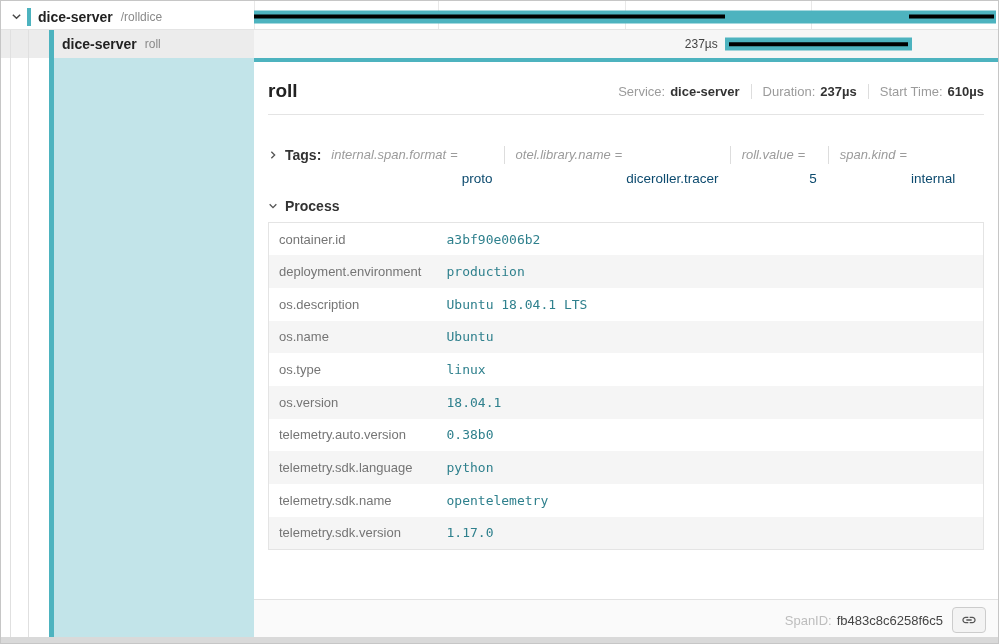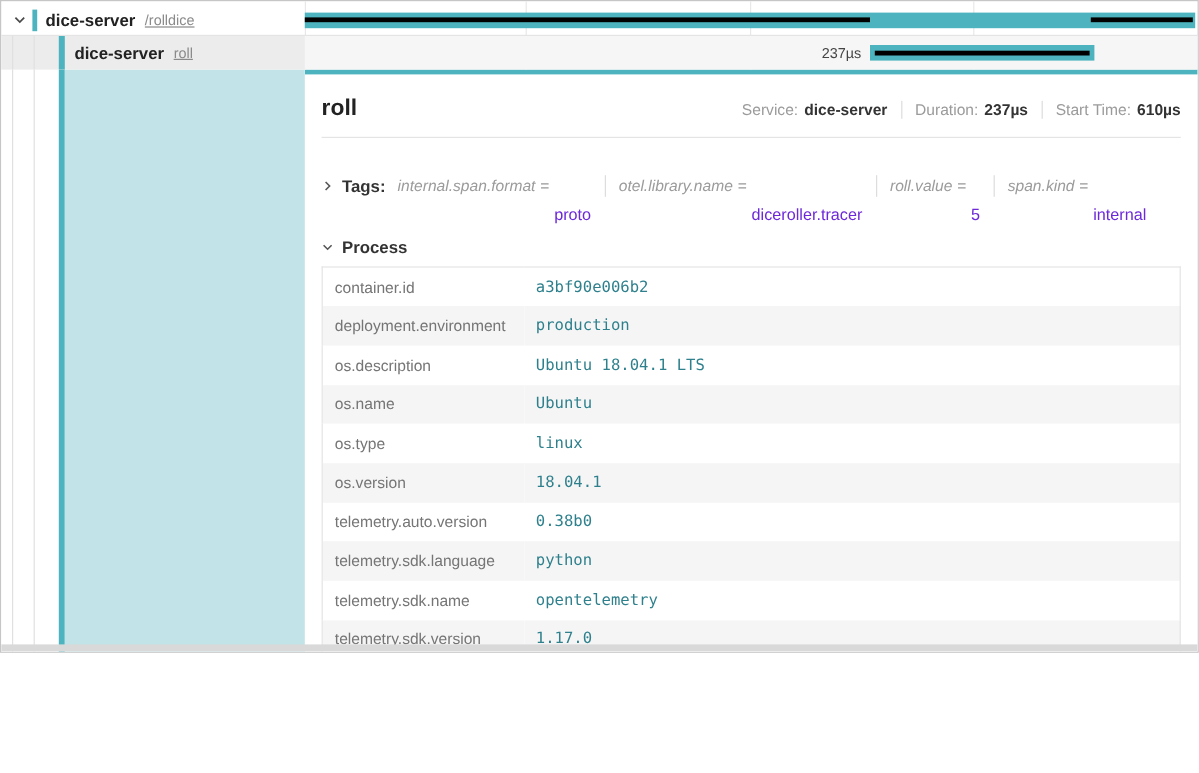--- a/index.html
+++ b/index.html
@@ -1,33 +1,33 @@
 <!DOCTYPE html>
 <html><head>
 <meta charset="utf-8">
 <style>
   * { box-sizing: border-box; margin: 0; padding: 0; }
   body { font-family: "Liberation Sans", "DejaVu Sans", sans-serif; background: #fff; }
-  .screen { position: relative; width: 999px; height: 544px; border: 1px solid #c6c6c6; background: #fff; overflow: hidden; }
+  .screen { position: relative; width: 999px; height: 644px; border: 1px solid #c6c6c6; background: #fff; overflow: hidden; }
 
   
   .timeline { position: relative; height: 57px; padding-top: 3px; }
   .grid { position: absolute; top: 0; bottom: 0; left: 253px; right: 0; }
   .grid .gline { position: absolute; top: 0; bottom: 0; width: 1px; background: #e8e8e8; }
   .trow { position: relative; display: flex; }
   .trow.row1 { height: 25px; }
   .trow.row2 { height: 29px; border-top: 1px solid #e4e4e4; }
   .tname { position: relative; width: 253px; display: flex; align-items: center; z-index: 2; }
   .row2 .tname { background: #ececec; }
   .ttrack { position: relative; flex: 1; z-index: 1; }
   .row2 .ttrack { background: #f6f6f6; }
   .chev-btn { display: flex; align-items: center; justify-content: center; margin-left: 8px; width: 14px; cursor: pointer; }
   .svc-bar { width: 4px; height: 18px; background: #4db3bf; margin: 0 7px 0 4px; }
   .svc-name { font-size: 14px; font-weight: bold; color: #222; white-space: nowrap; }
-  .op-name { font-size: 12px; color: #8a8a8a; margin-left: 8px; white-space: nowrap; text-decoration: underline; }
+  .op-name { font-size: 12px; color: #8a8a8a; margin-left: 8px; white-space: nowrap; }
   .indent-guide { position: absolute; top: 0; bottom: 0; width: 1px; background: #e0e0e0; }
   .ig1 { left: 9px; } .ig2 { left: 27px; }
   .row2 .svc-bar2 { position: absolute; left: 48px; top: 0; bottom: 0; width: 5px; background: #4db3bf; }
   .row2 .name-text { margin-left: 61px; display: flex; align-items: center; }
   .span-bar { position: absolute; top: 50%; transform: translateY(-50%); height: 13px; background: #4db3bf; }
   .self-seg { position: absolute; top: 50%; transform: translateY(-50%); height: 4px; background: #000; }
   .child-stripe { position: absolute; top: 50%; transform: translateY(-50%); left: 4px; right: 4px; height: 4.5px; background: #000; }
   .dur-label { position: absolute; top: 50%; transform: translateY(-50%); font-size: 12px; color: #444; white-space: nowrap; padding-right: 5px; }
 
   
@@ -42,21 +42,21 @@
   .dstats { display: flex; align-items: center; font-size: 13px; }
   .stat-label { color: #9b9b9b; }
   .stat-value { color: #333; font-weight: bold; margin-left: 5px; }
   .stat-div { width: 1px; height: 15px; background: #ddd; margin: 0 11px; }
   .hrule { margin-top: 12px; border-top: 1px solid #e4e4e4; }
 
   .tags-row { margin-top: 8px; display: flex; align-items: center; font-size: 13px; cursor: pointer; min-height: 23px; }
   .accordion-label { font-size: 14px; font-weight: bold; color: #333; margin: 0 10px 0 7px; }
   .tag-key { color: #9b9b9b; font-style: italic; }
   .tag-eq { color: #9b9b9b; margin: 0 4px; }
-  .tag-val { color: #6d28d9; font-size: 13.5px; margin-top: 48px; }
+  .tag-val { color: #0c4a6e; font-size: 13.5px; margin-top: 48px; }
   .tag-div { width: 1px; height: 18px; background: #ddd; margin: 0 11px; }
 
   .process-row { margin-top: 9px; display: flex; align-items: center; cursor: pointer; min-height: 21px; }
 
   table.kv { margin-top: 6px; width: 100%; border: 1px solid #e4e4e4; border-collapse: collapse; }
   table.kv tr:nth-child(even) { background: #f5f5f5; }
   table.kv td { padding: 8px 10px; font-size: 13px; vertical-align: middle; height: 32.7px; }
   td.k { color: #757575; width: 168px; }
   td.v { color: #2f808d; font-family: "DejaVu Sans Mono", "Liberation Mono", monospace; font-size: 13px; }
 

